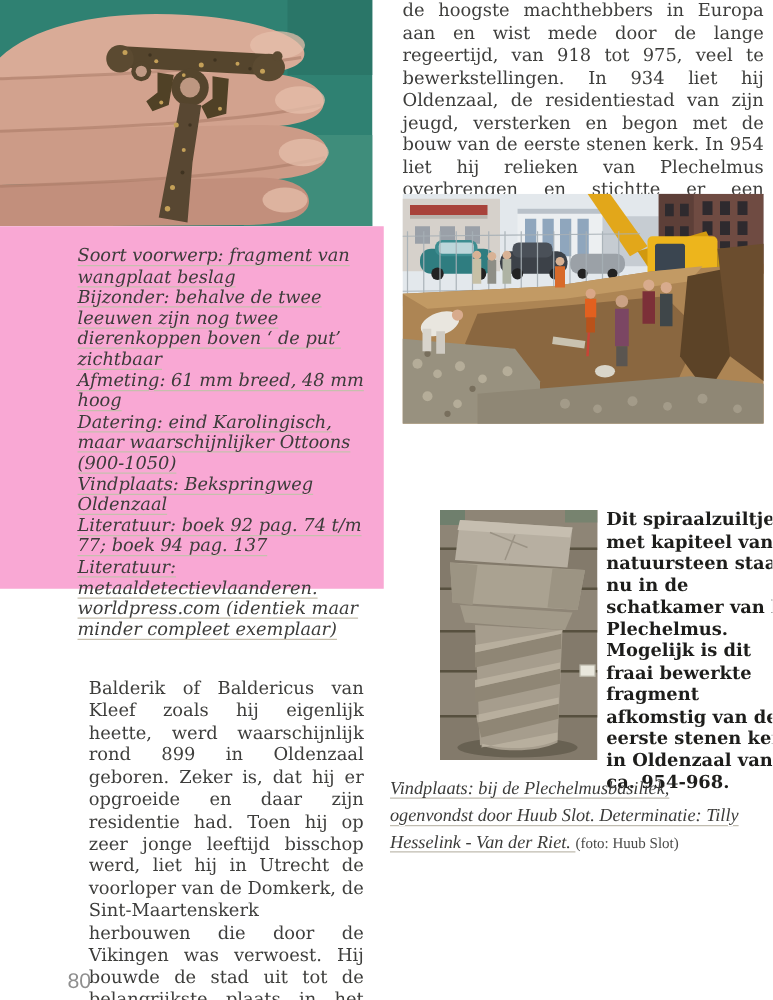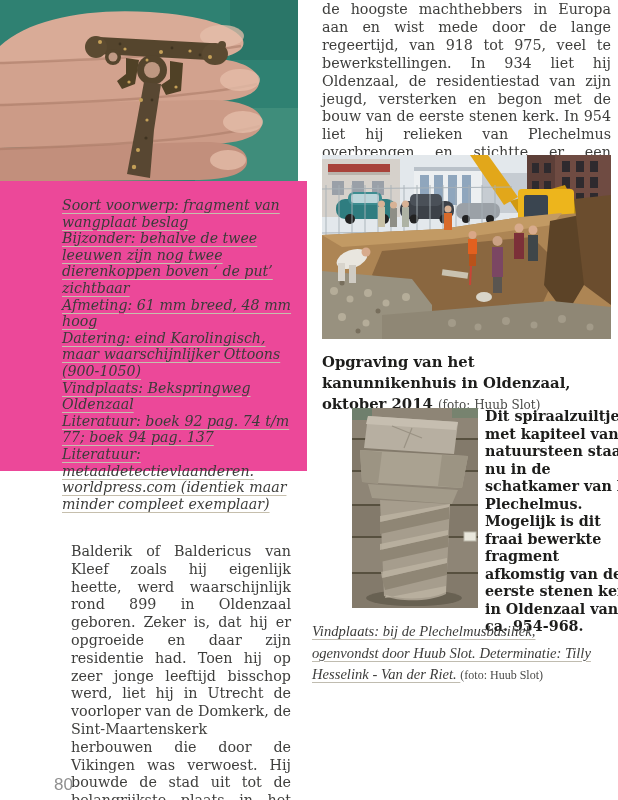--- a/index.html
+++ b/index.html
@@ -6,21 +6,21 @@
   #page {
     position:relative; width:618px; height:800px; background:#ffffff;
     font-family:"DejaVu Serif", serif; overflow:hidden;
   }
   
   .photo-hand { position:absolute; left:0; top:0; width:298px; height:181px; }
   .photo-hand svg, .photo-dig svg, .photo-column svg { display:block; width:100%; height:100%; }
 
   .info-panel {
     position:absolute; left:0; top:181px; width:307px; height:290px;
-    background:#ec4899; box-sizing:border-box; padding:16px 10px 0 62px;
+    background:#f9a8d4; box-sizing:border-box; padding:16px 10px 0 62px;
   }
   .info-panel p {
     margin:0; font-style:italic; font-size:14.2px; line-height:16.6px; color:#3c3c3a;
     text-decoration:underline; text-decoration-color:#c6bfad;
     text-decoration-thickness:1px; text-underline-offset:3px;
   }
 
   .left-heading {
     position:absolute; left:55px; top:483px; width:262px;
     font-weight:bold; font-size:15.6px; line-height:20.5px; color:#1d1d1b;
@@ -277,23 +277,20 @@
           <circle cx="175.5" cy="86" r="5" fill="#caa184"></circle>
         <rect x="171" y="122" width="9" height="16" fill="#5a5550"></rect>
         <ellipse cx="30" cy="104" rx="16" ry="9" fill="#e9e6df" transform="rotate(-20 30 104)"></ellipse>
         <circle cx="44" cy="97" r="4.5" fill="#d8ab8d"></circle>
         <rect x="16" y="108" width="7" height="18" fill="#d8d4cc"></rect>
           <rect x="27" y="110" width="7" height="18" fill="#cfcbc3"></rect>
       </g>
     </svg>
   </figure>
 
-  <div class="caption-dig">
-    <span>Opgraving van het kanunnikenhuis in Oldenzaal, oktober 2014 </span><span class="credit">(foto: Huub Slot)</span>
-  </div>
 
   <div class="figure-row">
     <figure class="photo-column" style="margin:0">
       <svg viewBox="0 0 126 200" preserveAspectRatio="none">
         <rect width="126" height="200" fill="#837a6b"></rect>
         <g fill="#8e8576">
             <rect y="0" width="126" height="30"></rect>
             <rect y="64" width="126" height="32"></rect>
             <rect y="130" width="126" height="34"></rect>
           </g>

